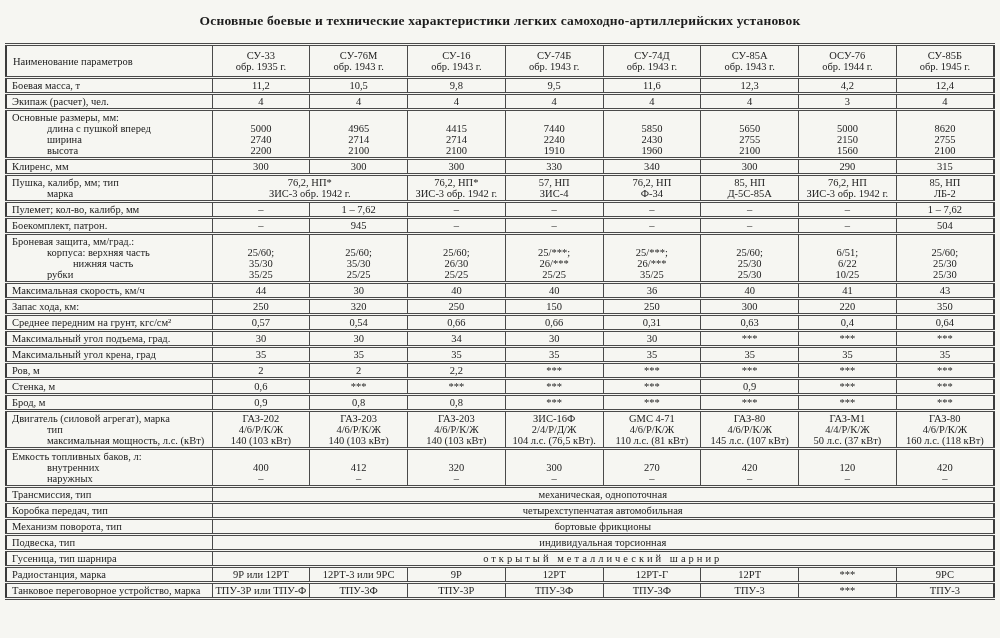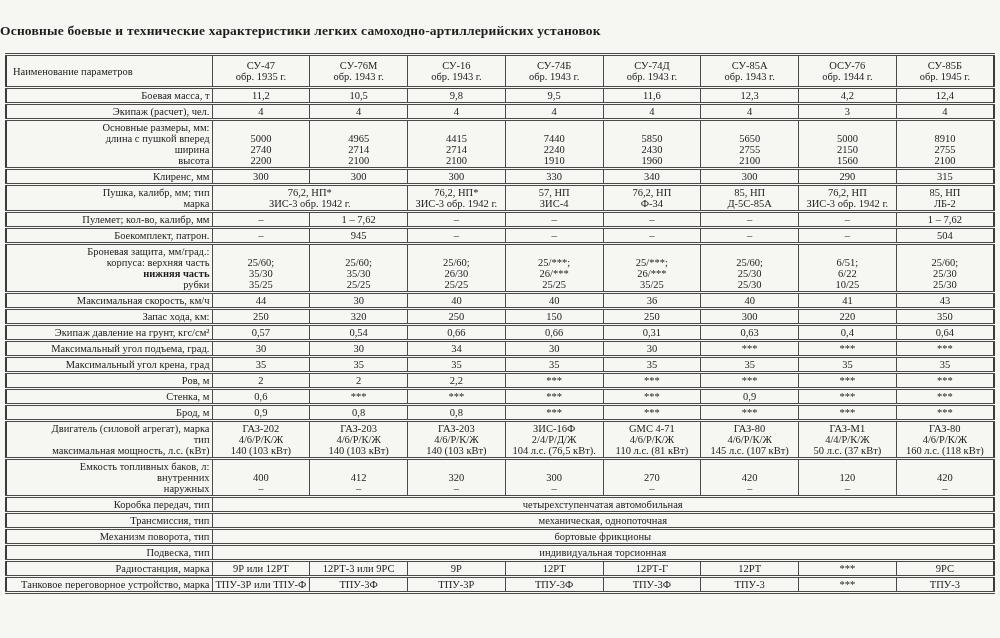--- a/index.html
+++ b/index.html
@@ -3,44 +3,44 @@
 <meta charset="utf-8">
 <style>
   html,body{margin:0;padding:0;}
   body{
     width:1000px;height:638px;overflow:hidden;
     background:#f6f6f2;
     color:#1d1d1d;
     font-family:"Liberation Serif","DejaVu Serif",serif;
   }
   .title{
-    text-align:left;font-weight:bold;font-size:13.5px;
-    padding-top:23px;letter-spacing:.2px;
+    text-align:center;font-weight:bold;font-size:13.5px;
+    padding-top:13px;letter-spacing:.2px;
   }
   table.spec{
     border-collapse:collapse;table-layout:fixed;
     width:990px;margin:14px auto 0;
     border:2px solid #3c3c3c;
   }
   col.c-label{width:206px;}
   .spec th,.spec td{
     border:1px solid #4a4a4a;
     border-top:3px double #4a4a4a;
     font-size:10.5px;font-weight:normal;
     padding:1px 2px;vertical-align:middle;
   }
   .spec tr:last-child td{border-bottom:3px double #4a4a4a;}
   .spec thead th{text-align:center;padding:4px 2px;margin-top:20px;}
   .spec thead th.param-hdr{text-align:left;padding-left:6px;}
   .ln{line-height:11px;min-height:11px;white-space:nowrap;}
-  td.lbl{text-align:right;}
+  td.lbl{text-align:left;}
   td.val{text-align:center;}
   .ind0{padding-left:3px;}
   .ind1{padding-left:38px;}
-  .ind2{padding-left:64px;font-weight:bold;}
+  .ind2{padding-left:64px;}
   td.val.spaced{letter-spacing:3px;}
 </style>
 </head>
 <body>
 
 <div class="title">Основные боевые и технические характеристики легких самоходно-артиллерийских установок</div>
 
 <table class="spec">
   <colgroup>
     <col class="c-label">
@@ -50,21 +50,21 @@
       <col>
       <col>
       <col>
       <col>
       <col>
   </colgroup>
   <thead>
     <tr>
       <th class="param-hdr">Наименование параметров</th>
     <th>
-          <div class="ln">СУ-47</div>
+          <div class="ln">СУ-33</div>
           <div class="ln">обр. 1935 г.</div>
         </th>
         <th>
           <div class="ln">СУ-76М</div>
           <div class="ln">обр. 1943 г.</div>
         </th>
         <th>
           <div class="ln">СУ-16</div>
           <div class="ln">обр. 1943 г.</div>
         </th>
@@ -193,21 +193,21 @@
           <div class="ln">2100</div>
         </td>
         <td class="val">
           <div class="ln">&nbsp;</div>
           <div class="ln">5000</div>
           <div class="ln">2150</div>
           <div class="ln">1560</div>
         </td>
         <td class="val">
           <div class="ln">&nbsp;</div>
-          <div class="ln">8910</div>
+          <div class="ln">8620</div>
           <div class="ln">2755</div>
           <div class="ln">2100</div>
         </td>
       </tr>
       <tr>
         <td class="lbl">
           <div class="ln ind0">Клиренс, мм</div>
         </td>
         <td class="val">
           <div class="ln">300</div>
@@ -435,21 +435,21 @@
         </td>
         <td class="val">
           <div class="ln">220</div>
         </td>
         <td class="val">
           <div class="ln">350</div>
         </td>
       </tr>
       <tr>
         <td class="lbl">
-          <div class="ln ind0">Экипаж давление на грунт, кгс/см²</div>
+          <div class="ln ind0">Среднее передним на грунт, кгс/см²</div>
         </td>
         <td class="val">
           <div class="ln">0,57</div>
         </td>
         <td class="val">
           <div class="ln">0,54</div>
         </td>
         <td class="val">
           <div class="ln">0,66</div>
         </td>
@@ -703,48 +703,56 @@
           <div class="ln">–</div>
         </td>
         <td class="val">
           <div class="ln">&nbsp;</div>
           <div class="ln">420</div>
           <div class="ln">–</div>
         </td>
       </tr>
       <tr>
         <td class="lbl">
+          <div class="ln ind0">Трансмиссия, тип</div>
+        </td>
+        <td class="val" colspan="8">
+          <div class="ln">механическая,  однопоточная</div>
+        </td>
+      </tr>
+      <tr>
+        <td class="lbl">
           <div class="ln ind0">Коробка передач, тип</div>
         </td>
         <td class="val" colspan="8">
           <div class="ln">четырехступенчатая автомобильная</div>
         </td>
       </tr>
       <tr>
         <td class="lbl">
-          <div class="ln ind0">Трансмиссия, тип</div>
-        </td>
-        <td class="val" colspan="8">
-          <div class="ln">механическая,  однопоточная</div>
-        </td>
-      </tr>
-      <tr>
-        <td class="lbl">
           <div class="ln ind0">Механизм поворота, тип</div>
         </td>
         <td class="val" colspan="8">
           <div class="ln">бортовые фрикционы</div>
         </td>
       </tr>
       <tr>
         <td class="lbl">
           <div class="ln ind0">Подвеска, тип</div>
         </td>
         <td class="val" colspan="8">
           <div class="ln">индивидуальная  торсионная</div>
+        </td>
+      </tr>
+      <tr>
+        <td class="lbl">
+          <div class="ln ind0">Гусеница, тип шарнира</div>
+        </td>
+        <td class="val spaced" colspan="8">
+          <div class="ln">открытый металлический шарнир</div>
         </td>
       </tr>
       <tr>
         <td class="lbl">
           <div class="ln ind0">Радиостанция, марка</div>
         </td>
         <td class="val">
           <div class="ln">9Р или 12РТ</div>
         </td>
         <td class="val">

